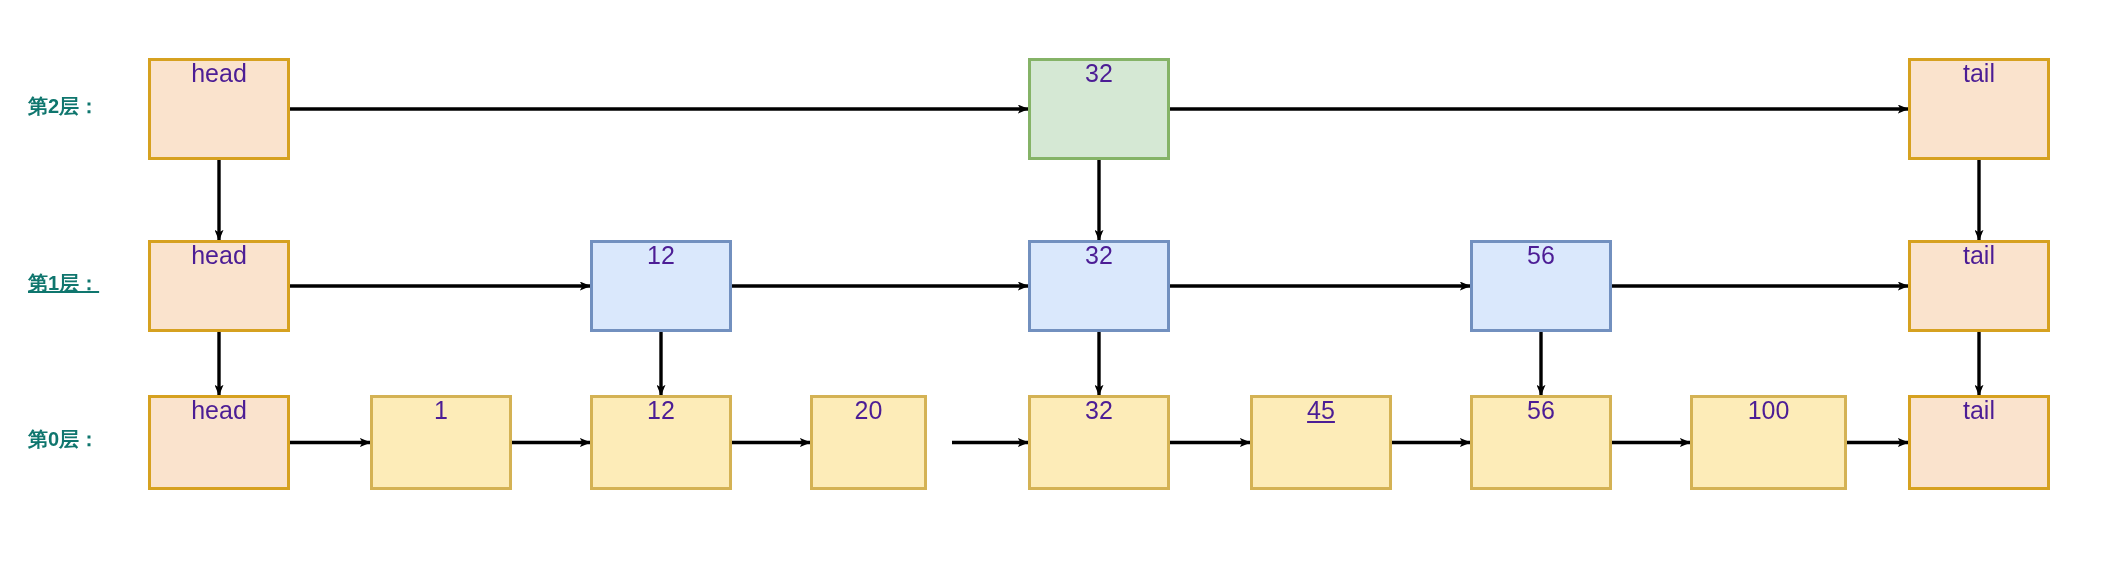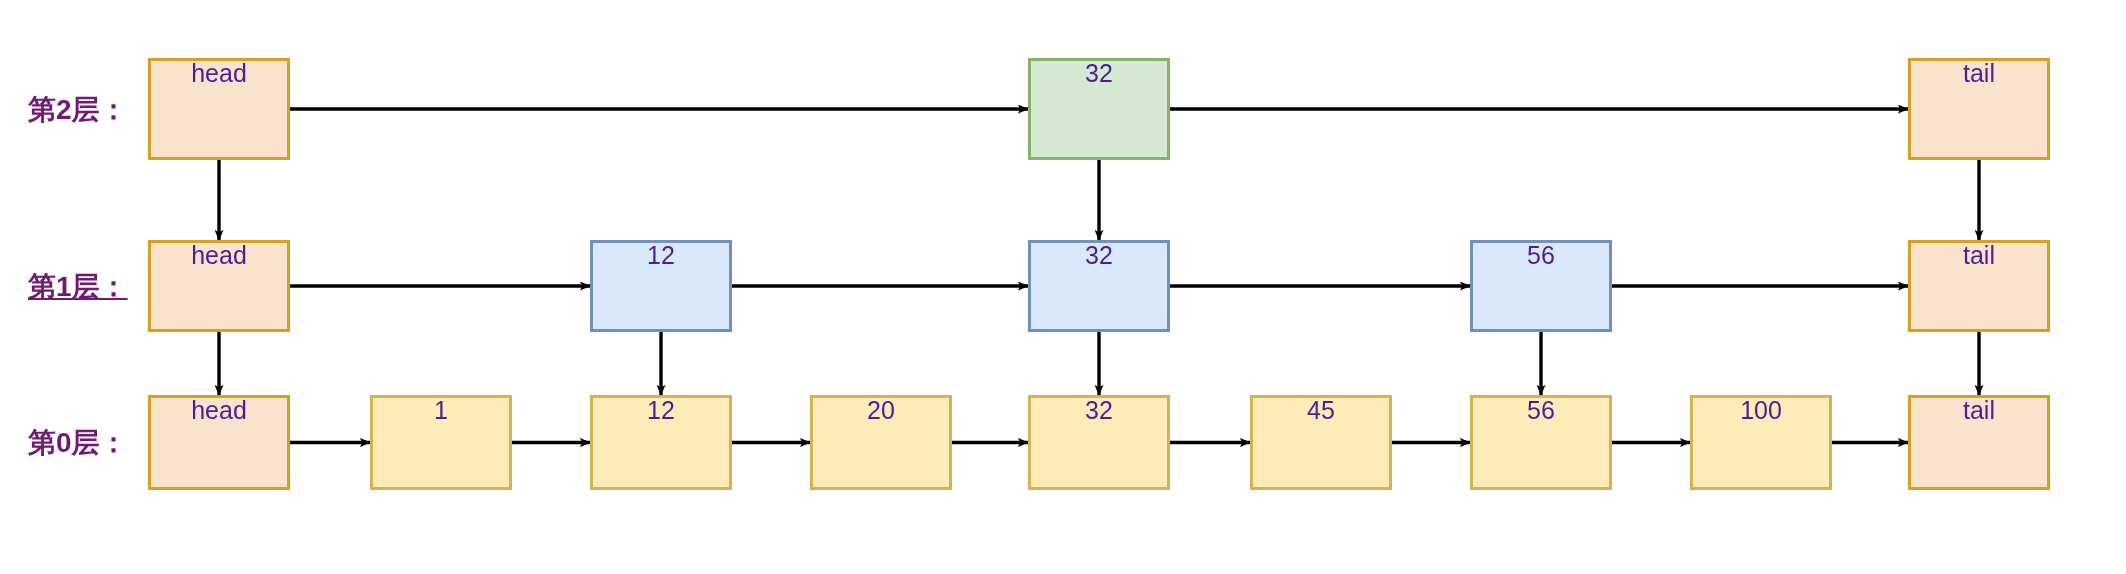--- a/index.html
+++ b/index.html
@@ -20,23 +20,23 @@
   #edges {
     position: absolute;
     left: 0;
     top: 0;
     width: 2126px;
     height: 574px;
     pointer-events: none;
   }
   .row-label {
     position: absolute;
-    font-size: 28px;
+    font-size: 20px;
     font-weight: bold;
-    color: #701a75;
+    color: #0f766e;
     white-space: nowrap;
     text-align: left;
     line-height: 1;
   }
   .node {
     position: absolute;
     box-sizing: border-box;
     display: flex;
     align-items: flex-start;
     justify-content: center;
@@ -130,32 +130,32 @@
       </div>
       <div class="node node-sentinel" style="left: 148px; top: 395px; width: 142px; height: 95px;">
         <span>head</span>
       </div>
       <div class="node node-level0" style="left: 370px; top: 395px; width: 142px; height: 95px;">
         <span>1</span>
       </div>
       <div class="node node-level0" style="left: 590px; top: 395px; width: 142px; height: 95px;">
         <span>12</span>
       </div>
-      <div class="node node-level0" style="left: 810px; top: 395px; width: 142px; height: 95px;">
+      <div class="node node-level0" style="left: 810px; top: 395px; width: 117px; height: 95px;">
         <span>20</span>
       </div>
       <div class="node node-level0" style="left: 1028px; top: 395px; width: 142px; height: 95px;">
         <span>32</span>
       </div>
-      <div class="node node-level0" style="left: 1250px; top: 395px; width: 142px; height: 95px;">
+      <div class="node node-level0" style="left: 1250px; top: 395px; width: 142px; height: 95px; text-decoration: underline;">
         <span>45</span>
       </div>
       <div class="node node-level0" style="left: 1470px; top: 395px; width: 142px; height: 95px;">
         <span>56</span>
       </div>
-      <div class="node node-level0" style="left: 1690px; top: 395px; width: 142px; height: 95px;">
+      <div class="node node-level0" style="left: 1690px; top: 395px; width: 157px; height: 95px;">
         <span>100</span>
       </div>
       <div class="node node-sentinel" style="left: 1908px; top: 395px; width: 142px; height: 95px;">
         <span>tail</span>
       </div>
     </div>
 </div>
 
 </body></html>

